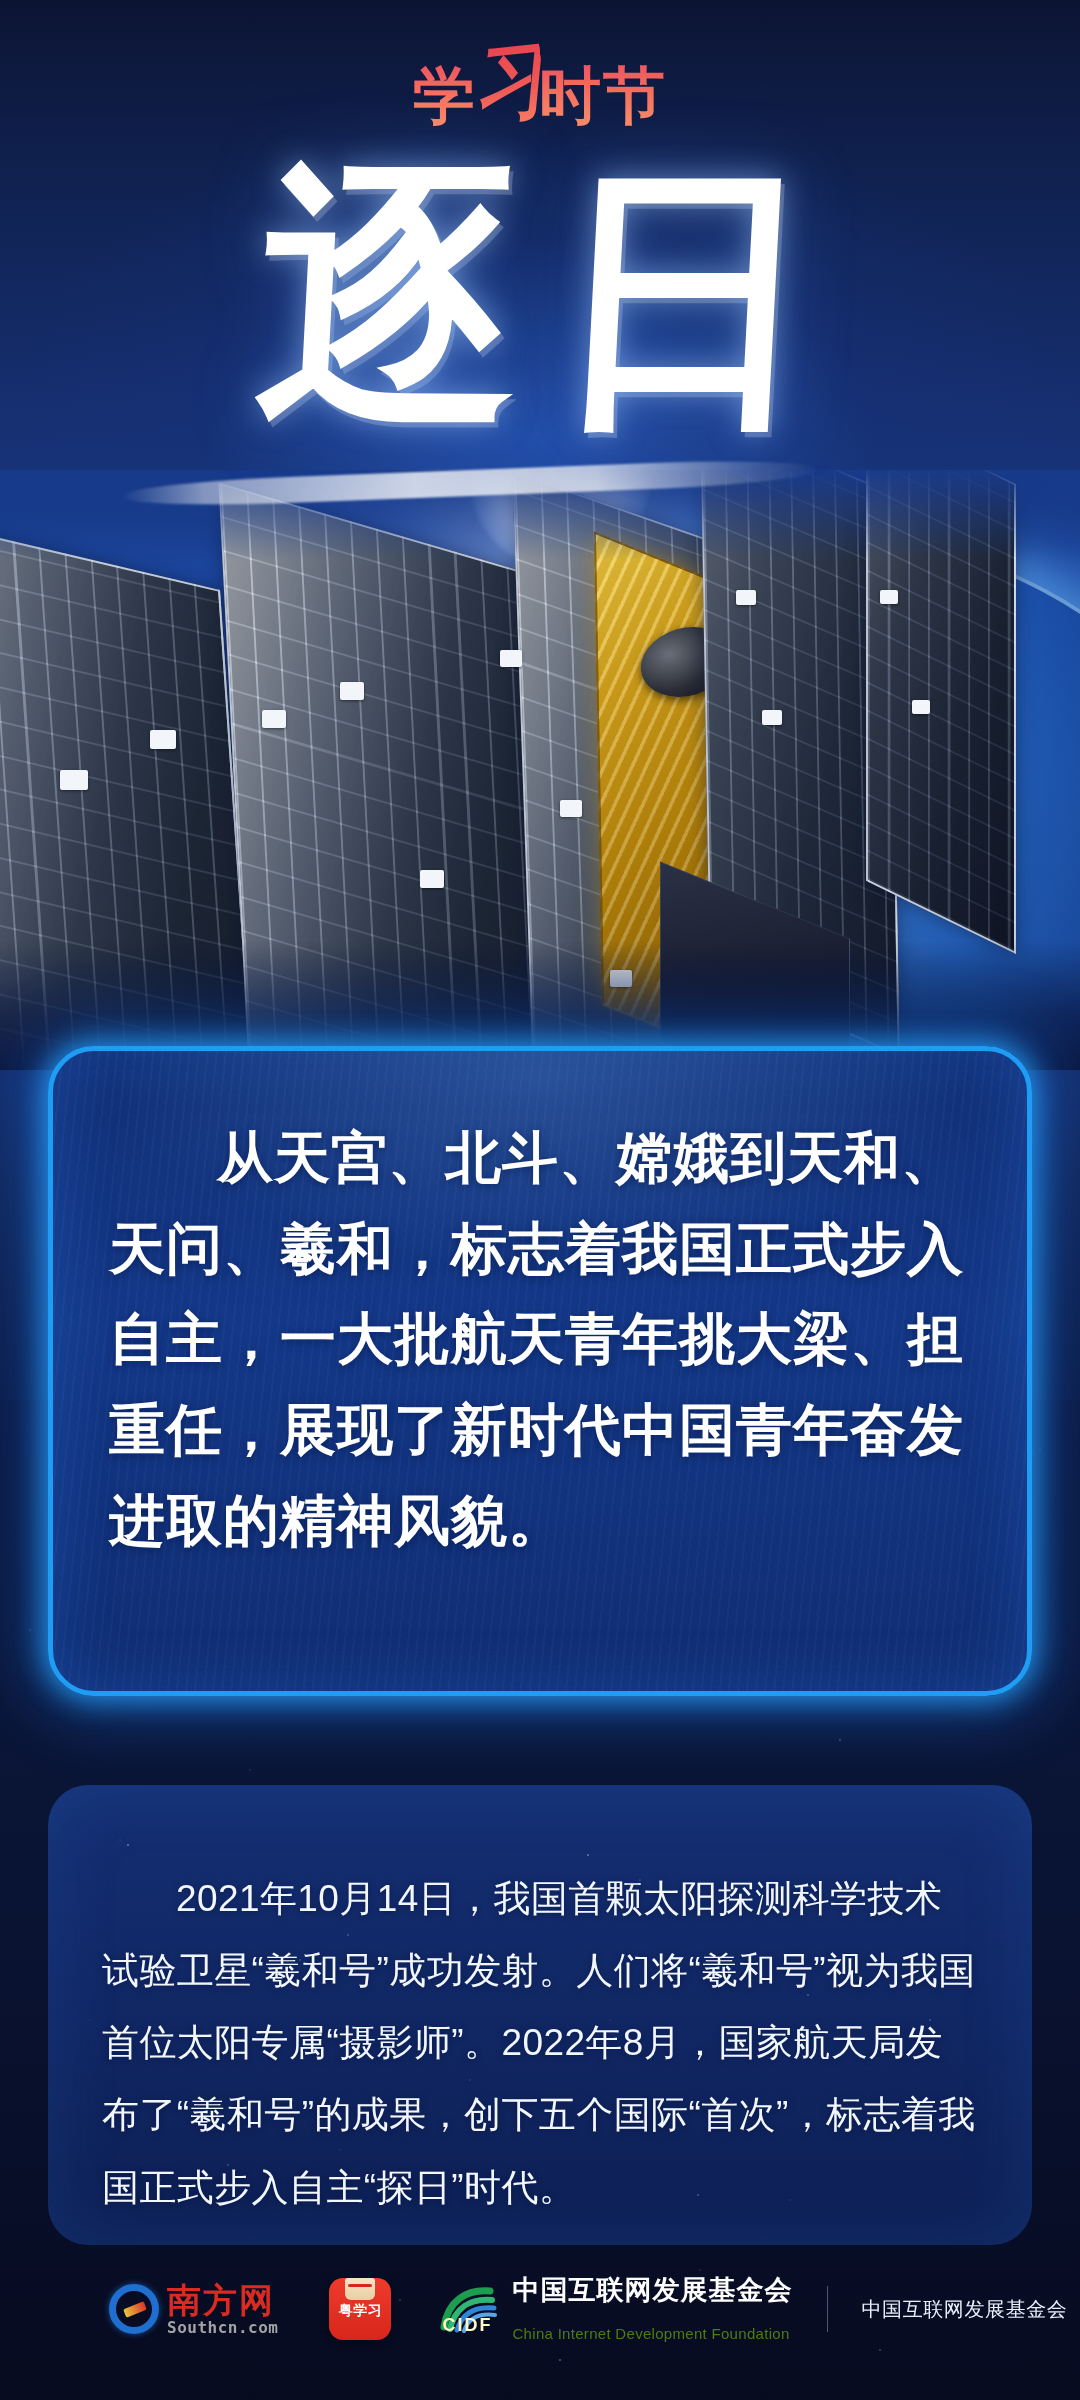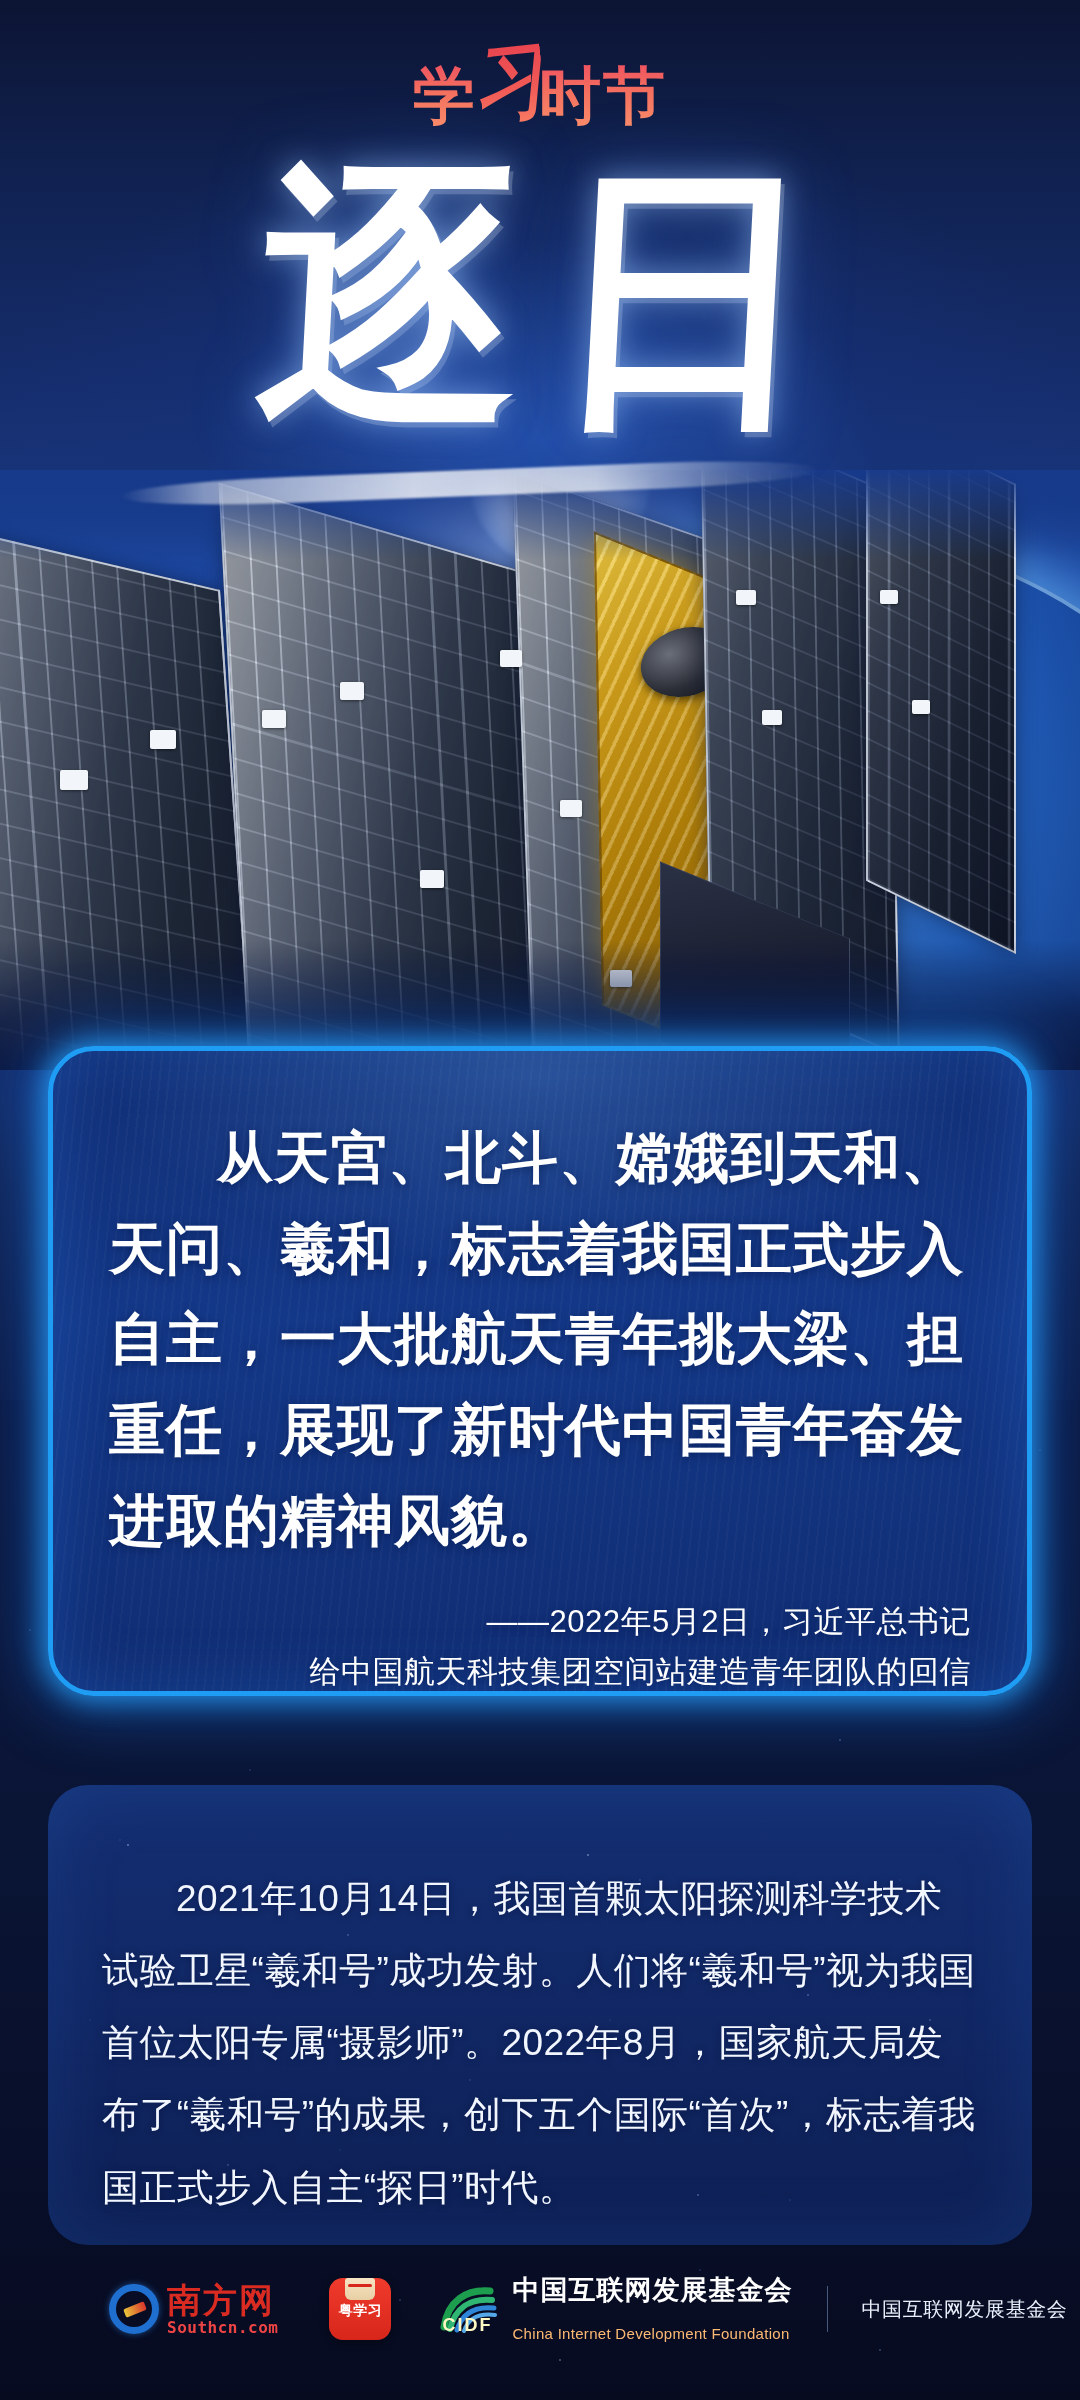--- a/index.html
+++ b/index.html
@@ -336,21 +336,21 @@
     transform:rotate(-22deg);
     border-radius:2px;
   }
   .south-words{display:flex;flex-direction:column;line-height:1;}
   .south-cn{
     font-family:"DejaVu Serif","Liberation Serif",serif;
     font-size:34px;font-weight:700;color:#d92b21;letter-spacing:2px;
   }
   .south-en{
     font-family:"DejaVu Sans Mono","Liberation Mono",monospace;
-    font-size:16px;font-weight:700;color:#ef4444;letter-spacing:.5px;margin-top:3px;
+    font-size:16px;font-weight:700;color:#a3a3a3;letter-spacing:.5px;margin-top:3px;
   }
   .logo-yue{
     width:62px;height:62px;border-radius:14px;
     background:linear-gradient(180deg,#ef3b2c 0%,#d8261b 100%);
     margin-left:42px;flex:none;
     display:flex;flex-direction:column;align-items:center;justify-content:flex-start;
     box-shadow:0 2px 8px rgba(0,0,0,.45);
   }
   .yue-mark{
     width:30px;height:22px;
@@ -359,21 +359,21 @@
     position:relative;margin-bottom:3px;
   }
   .yue-mark::before{
     content:"";position:absolute;left:3px;top:6px;width:24px;height:3px;background:#d8261b;border-radius:2px;
   }
   .yue-txt{font-size:14px;font-weight:700;color:#fff;letter-spacing:.5px;line-height:1;}
   .logo-cidf{display:flex;align-items:center;gap:10px;margin-left:40px;}
   .cidf-mark{position:relative;width:62px;height:48px;flex:none;}
   .cidf-words{display:flex;flex-direction:column;line-height:1;}
   .cidf-cn{font-size:27px;font-weight:700;color:#ffffff;letter-spacing:1px;}
-  .cidf-en{font-size:15px;color:#fdba74;letter-spacing:.3px;margin-top:22px;}
+  .cidf-en{font-size:15px;color:#4d7c0f;letter-spacing:.3px;margin-top:22px;}
   .cidf-abbr{
     position:absolute;left:2px;bottom:-3px;font-size:18px;color:#fef9c3;letter-spacing:2px;font-weight:700;
   }
   .foot-div{width:1px;height:46px;background:rgba(150,185,230,.45);margin-left:26px;}
   .foot-lines{margin-left:24px;display:flex;flex-direction:column;gap:6px;}
   .foot-line{font-size:20px;color:#e8f0fb;letter-spacing:.6px;line-height:1.25;}
 </style>
 </head>
 <body>
 
@@ -421,24 +421,20 @@
     <div class="tab" style="left:762px;top:240px;width:20px;height:15px;"></div>
     <div class="tab" style="left:880px;top:120px;width:18px;height:14px;"></div>
     <div class="tab" style="left:912px;top:230px;width:18px;height:14px;"></div>
 
     <div class="photo-top-fade"></div>
     <div class="photo-fade"></div>
   </div>
 
   <div class="quote-card">
     <p class="quote-text">从天宫、北斗、嫦娥到天和、天问、羲和，标志着我国正式步入自主，一大批航天青年挑大梁、担重任，展现了新时代中国青年奋发进取的精神风貌。</p>
-    <div class="attrib">
-      <div>——2022年5月2日，习近平总书记</div>
-      <div>给中国航天科技集团空间站建造青年团队的回信</div>
-    </div>
   </div>
 
   <div class="body-card">
     <p class="body-text">2021年10月14日，我国首颗太阳探测科学技术试验卫星“羲和号”成功发射。人们将“羲和号”视为我国首位太阳专属“摄影师”。2022年8月，国家航天局发布了“羲和号”的成果，创下五个国际“首次”，标志着我国正式步入自主“探日”时代。</p>
   </div>
 
   <div class="footer">
 
     <div class="logo-south">
       <div class="south-ring"></div>

